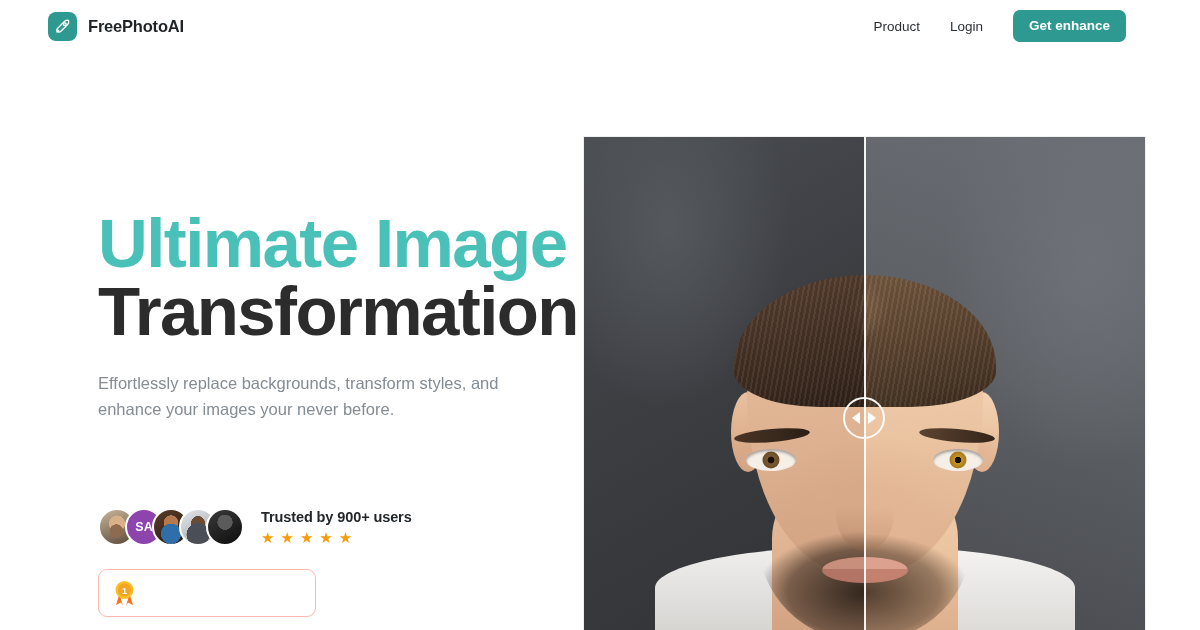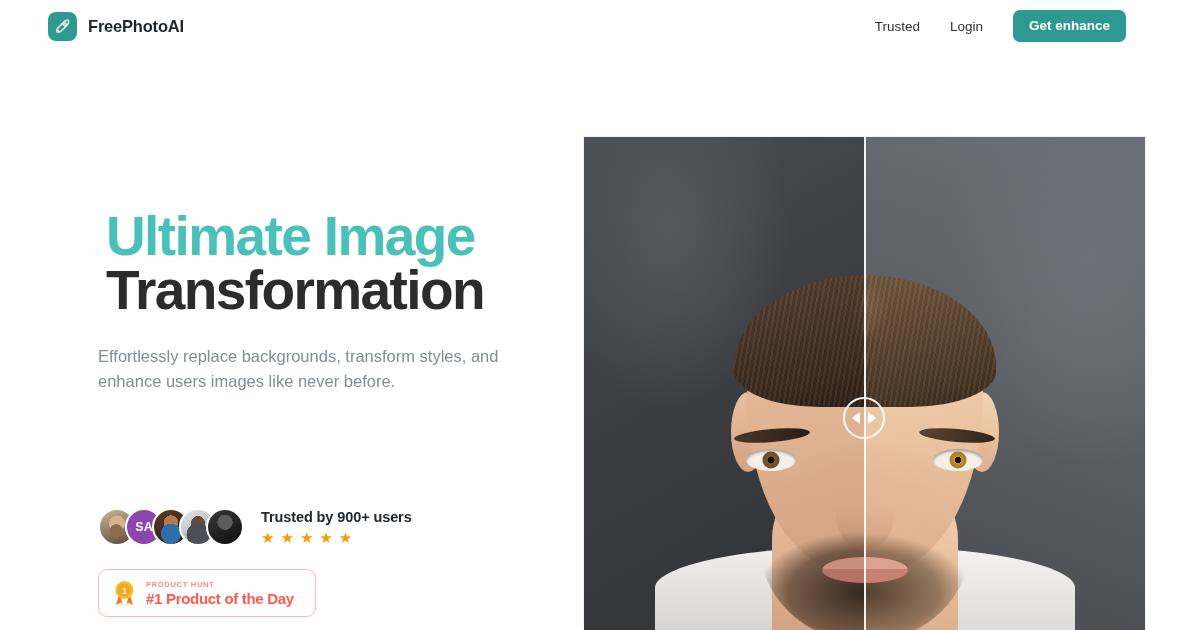--- a/index.html
+++ b/index.html
@@ -34,21 +34,21 @@
     background:#2E9990; color:#fff; font-size:13.5px; font-weight:bold;
     border:none; border-radius:7px; padding:9px 16px; cursor:pointer;
     line-height:1;
   }
 
   
   .hero-left {
     position:absolute; left:98px; top:210px; width:480px;
   }
   .headline {
-    font-size:55px; font-weight:bold; line-height:0.98; letter-spacing:-1.6px;margin-left:8px;
+    font-size:69px; font-weight:bold; line-height:0.98; letter-spacing:-1.6px;
   }
   .headline .l1 { color:#49C0B8; display:block; }
   .headline .l2 { color:#2c2c2c; display:block; }
   .subhead {
     margin-top:26px; font-size:16.5px; line-height:1.55; color:#848c94;
     max-width:460px;
   }
   .cta-btn {
     margin-top:36px;
     display:inline-flex; align-items:center; gap:13px;
@@ -268,32 +268,32 @@
         <svg width="17" height="17" viewBox="0 0 24 24" fill="none" stroke="#ffffff" stroke-width="1.9" stroke-linecap="round" stroke-linejoin="round">
           <path d="M5 19c-1.2-1.2-1.2-3.1 0-4.3L14.6 5C16.4 3.2 19 3 20.5 3.5 21 5 20.8 7.6 19 9.4L9.3 19c-1.2 1.2-3.1 1.2-4.3 0z"></path>
           <circle cx="15.3" cy="8.7" r="1.9"></circle>
           <path d="M6.4 17.6 4.2 19.8"></path>
         </svg>
       </div>
       <span class="brand-name">FreePhotoAI</span>
     </div>
 
     <div class="nav-right">
-      <a class="nav-link">Trusted</a>
+      <a class="nav-link">Product</a>
       <a class="nav-link">Login</a>
       <button class="nav-cta">Get enhance</button>
     </div>
   </div>
 
   <div class="hero-left">
     <h1 class="headline">
       <span class="l1">Ultimate Image</span>
       <span class="l2">Transformation</span>
     </h1>
-    <p class="subhead">Effortlessly replace backgrounds, transform styles, and enhance users images like never before.</p>
+    <p class="subhead">Effortlessly replace backgrounds, transform styles, and enhance your images your never before.</p>
   </div>
 
   <div class="social">
     <div class="avatars">
       <div class="avatar av1"></div>
       <div class="avatar av2">SA</div>
       <div class="avatar av3"></div>
       <div class="avatar av4"></div>
       <div class="avatar av5"></div>
     </div>
@@ -312,24 +312,20 @@
   <div class="ph-badge">
     <div class="ph-medal">
       <svg width="25" height="28" viewBox="0 0 25 28">
         <path d="M7.5 15 L4 26 L9 23.5 L11 27 Z" fill="#F97316"></path>
         <path d="M17.5 15 L21 26 L16 23.5 L14 27 Z" fill="#F97316"></path>
         <circle cx="12.5" cy="11" r="9" fill="#FBBF24"></circle>
         <circle cx="12.5" cy="11" r="6.6" fill="#F5A524"></circle>
         <text x="12.5" y="14.6" font-family="Liberation Sans, sans-serif" font-size="9" font-weight="bold" fill="#ffffff" text-anchor="middle">1</text>
       </svg>
     </div>
-    <div class="ph-text">
-      <span class="ph-kicker">PRODUCT HUNT</span>
-      <span class="ph-title">#1 Product of the Day</span>
-    </div>
   </div>
 
   <div class="compare">
 
     <div class="half half-left">
       <div class="bg-photo"></div>
       <div class="man">
         <div class="shirt"></div>
         <div class="neck face-photo"></div>
         <div class="ears">

